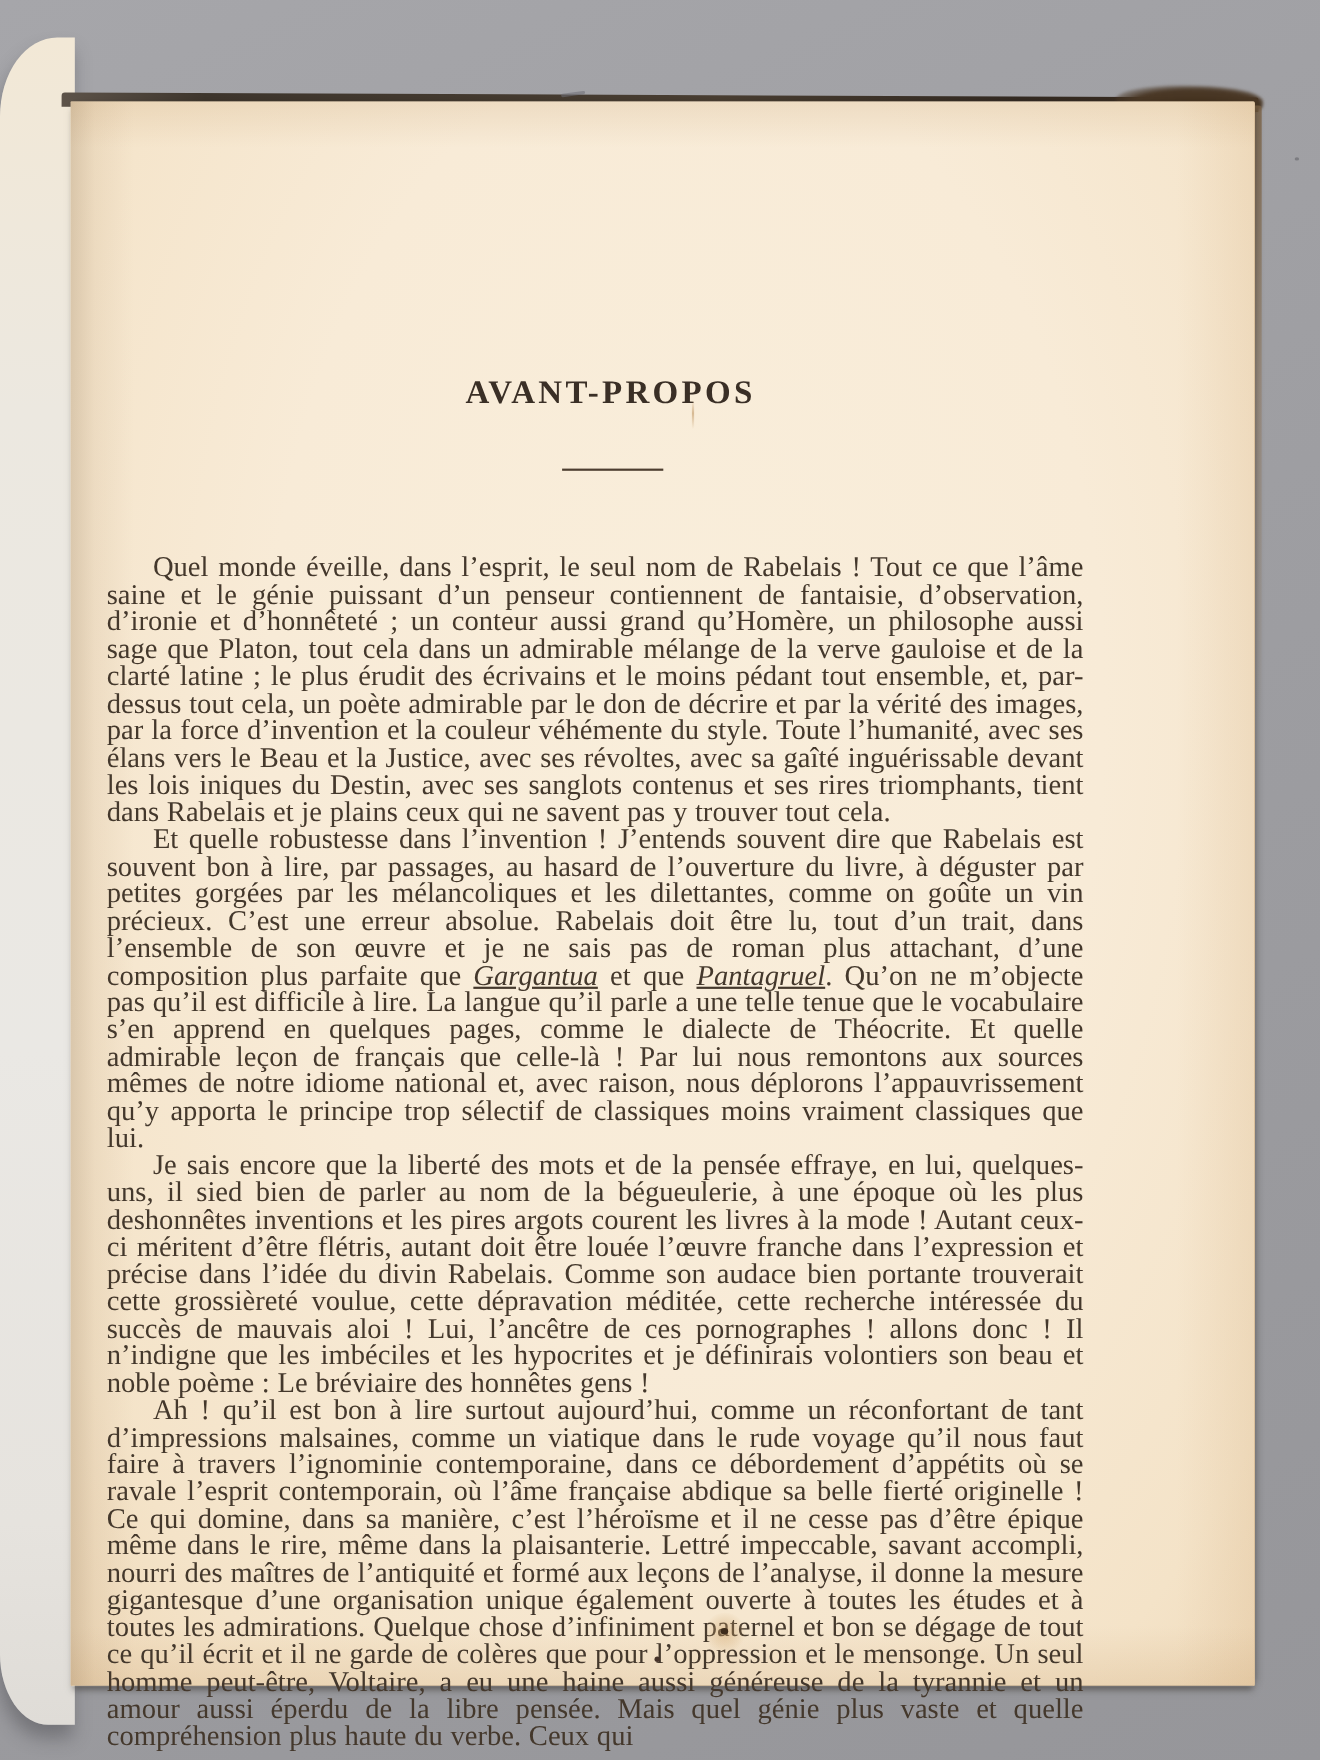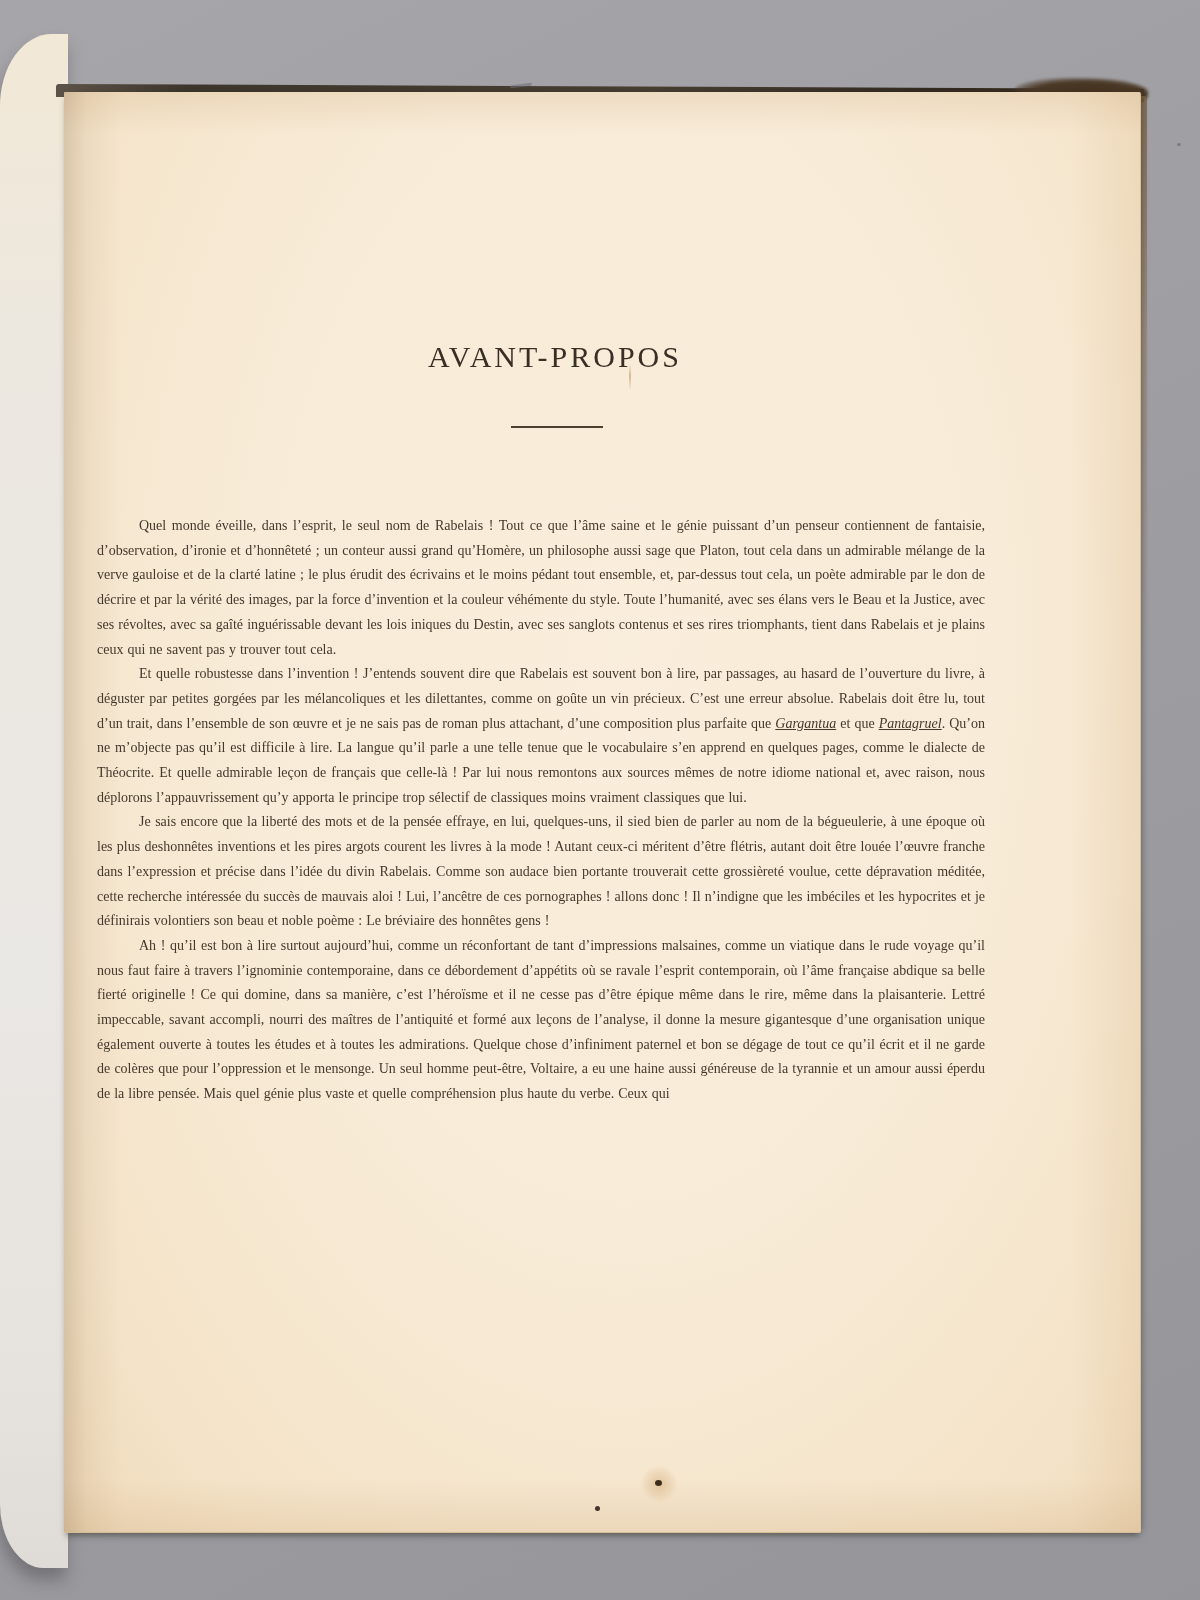--- a/index.html
+++ b/index.html
@@ -93,41 +93,41 @@
 
   .page-title {
     position: absolute;
     top: 248px;
     left: 0;
     width: 100%;
     text-align: center;
     font-size: 30px;
     letter-spacing: 3px;
     color: #3a2f26;
-    font-weight: 400;
+    font-weight: 700;
     transform: translateX(14px);
   }
 
   .title-rule {
     position: absolute;
     top: 334px;
     left: 50%;
     width: 92px;
     height: 2px;
     background: #4d3e30;
     transform: translateX(calc(-50% + 16px));
   }
 
   .text-block {
     position: absolute;
-    top: 422px;
+    top: 412px;
     left: 0;
     width: 888px;
     color: #44382c;
-    font-size: 14px;
+    font-size: 26px;
     line-height: 24.7px;
     text-align: justify;
     word-spacing: 0.5px;
   }
   .text-block p {
     margin: 0;
     text-indent: 42px;
   }
   .text-block em {
     font-style: italic;

